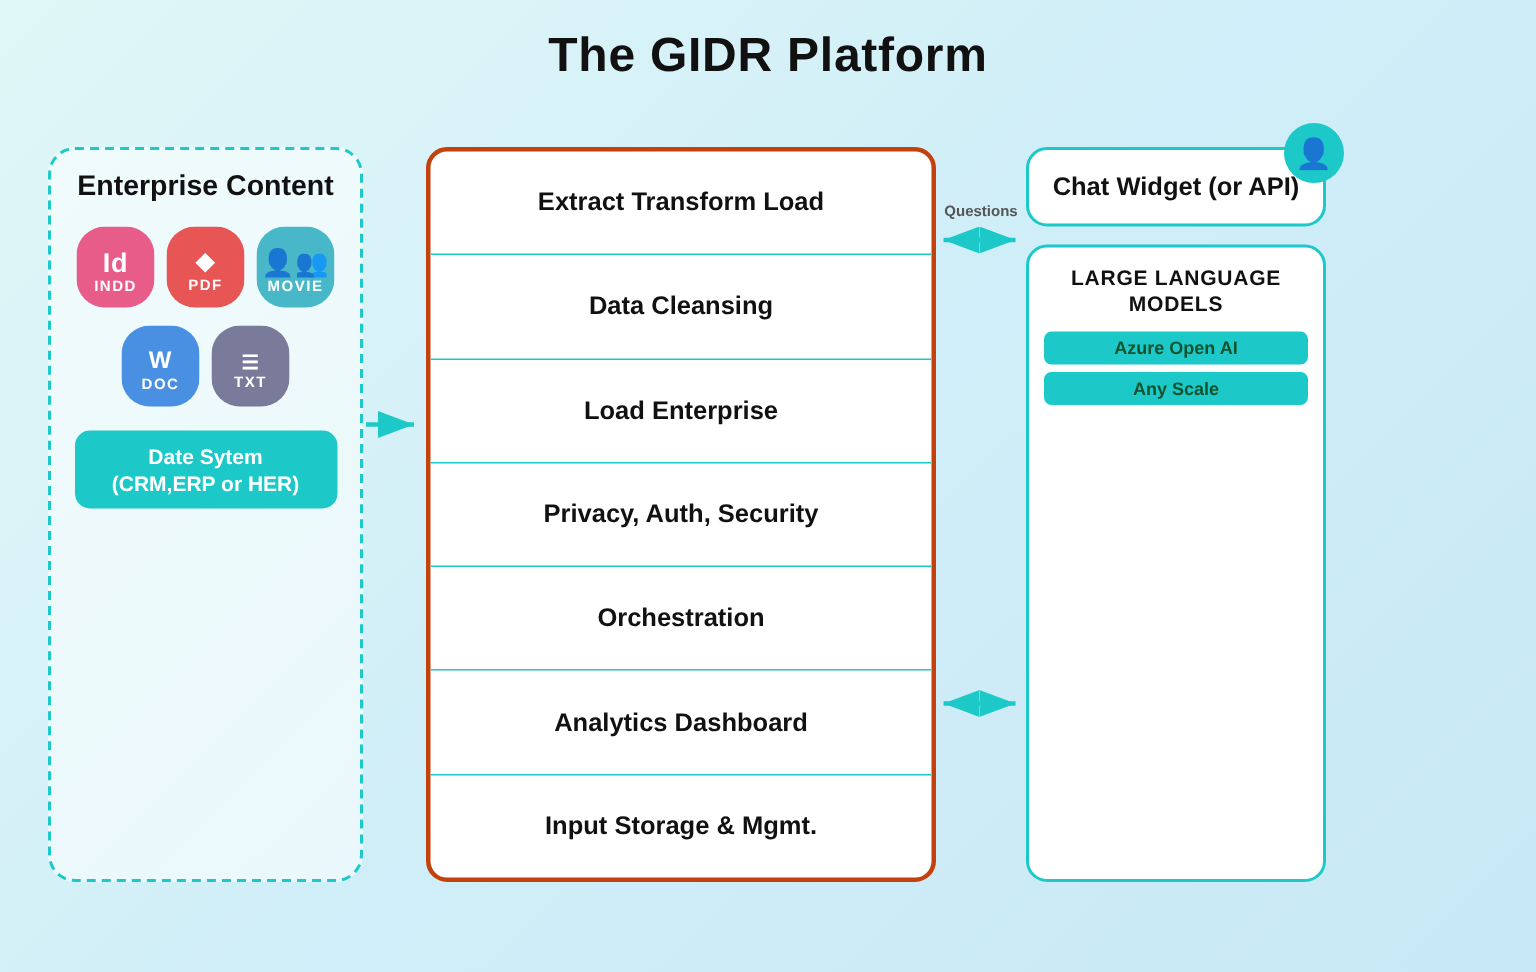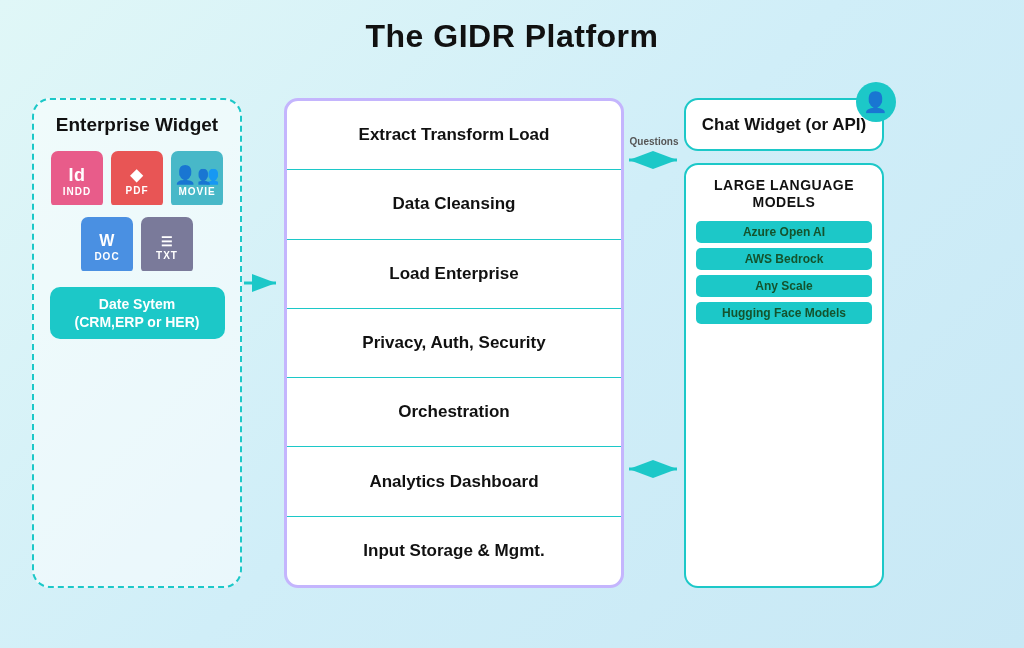--- a/index.html
+++ b/index.html
@@ -73,21 +73,21 @@
       align-items: center;
       justify-content: flex-end;
       padding-bottom: 4px;
       position: relative;
       overflow: hidden;
     }
 
     .file-icon .icon-body {
       width: 100%;
       height: 100%;
-      border-radius: 2px;
+      border-radius: 19px;
       display: flex;
       flex-direction: column;
       align-items: center;
       justify-content: center;
       font-weight: 800;
       font-size: 11px;
       letter-spacing: 0.5px;
       color: white;
       padding-top: 8px;
       text-align: right;
@@ -146,21 +146,21 @@
       width: 42px;
       height: 30px;
     }
 
     
     .middle-column {
       display: flex;
       flex-direction: column;
       align-items: stretch;
       width: 340px;
-      border: 3px solid #c4b5fd;
+      border: 3px solid #c2410c;
       border-radius: 14px;
       background: white;
       overflow: hidden;
       height: 490px;
     }
 
     .middle-item {
       flex: 1;
       display: flex;
       align-items: center;
@@ -296,21 +296,21 @@
     }
   </style>
 </head>
 <body>
 
 <div class="page-title">The GIDR Platform</div>
 
 <div class="diagram-container">
 
   <div class="left-column">
-    <div class="enterprise-title">Enterprise Widget</div>
+    <div class="enterprise-title">Enterprise Content</div>
 
     <div class="file-icons-row">
       <div class="file-icon">
         <div class="icon-body fi-indd">
           <span class="icon-symbol">Id</span>
           <span class="icon-label">INDD</span>
         </div>
       </div>
       <div class="file-icon">
         <div class="icon-body fi-pdf">
@@ -417,19 +417,17 @@
   <div class="right-column">
 
     <div class="chat-widget-box">
       <div class="chat-avatar">👤</div>
       <div class="chat-widget-title">Chat Widget (or API)</div>
     </div>
 
     <div class="llm-box">
       <div class="llm-title">LARGE LANGUAGE MODELS</div>
       <div class="llm-tag">Azure Open AI</div>
-      <div class="llm-tag">AWS Bedrock</div>
       <div class="llm-tag">Any Scale</div>
-      <div class="llm-tag">Hugging Face Models</div>
     </div>
   </div>
 
 </div>
 
 </body></html>

